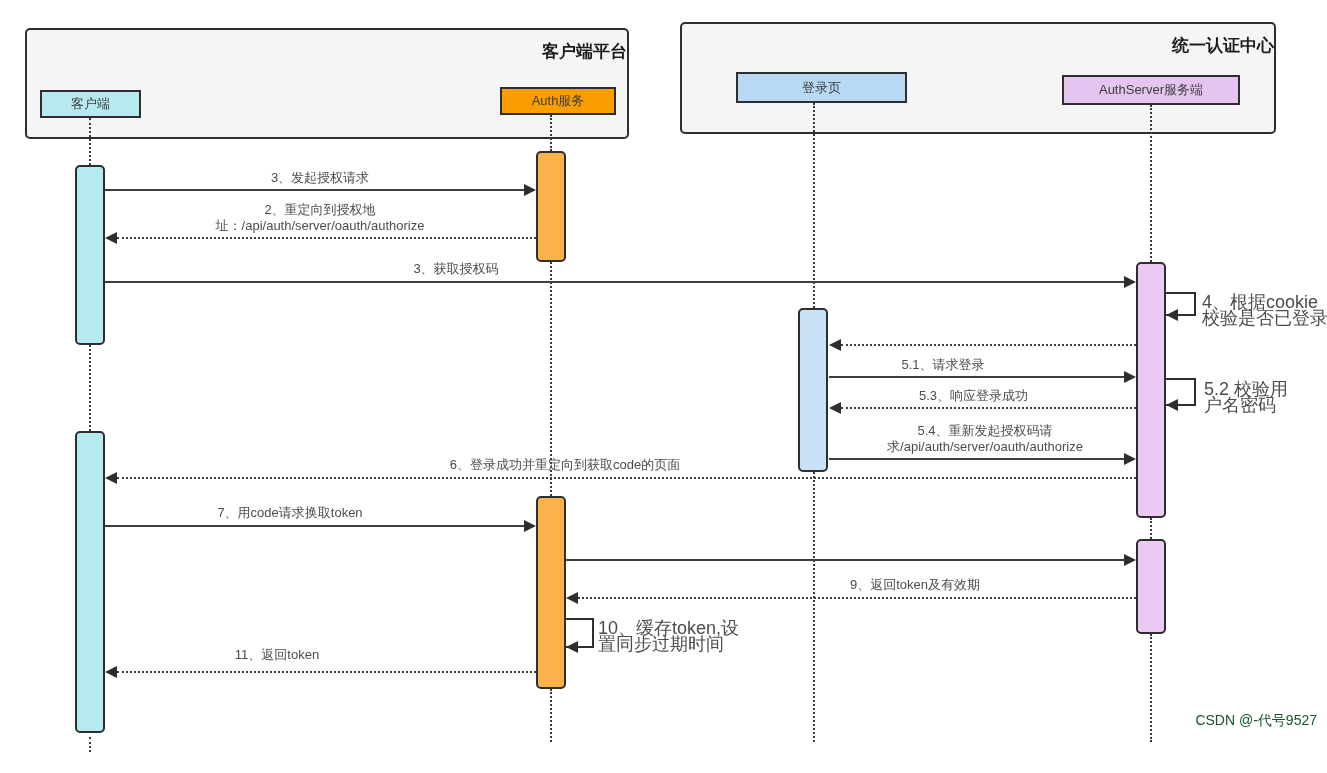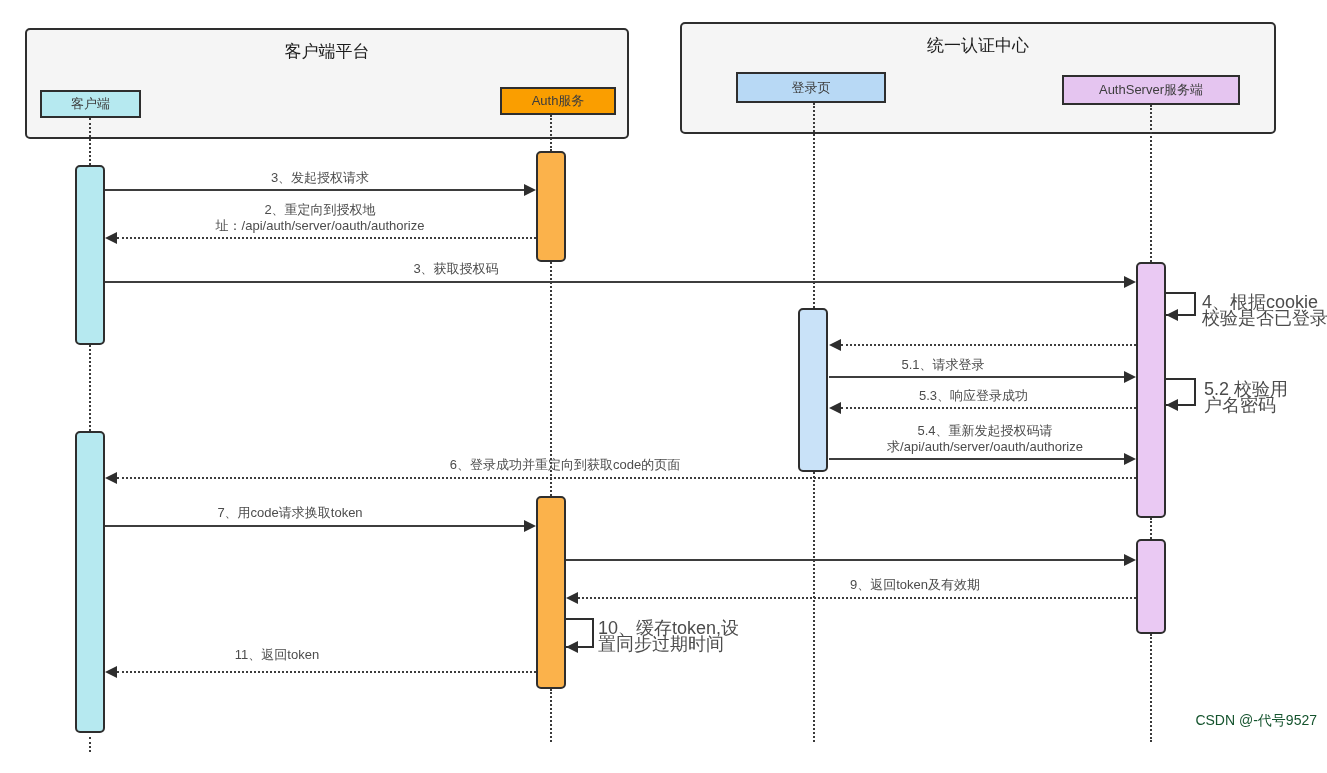--- a/index.html
+++ b/index.html
@@ -5,22 +5,22 @@
   html,body{margin:0;padding:0;background:#ffffff;}
   #canvas{
     position:relative;width:1327px;height:773px;background:#ffffff;overflow:hidden;
     font-family:"Liberation Sans","DejaVu Sans",sans-serif;
   }
   
   .frame{
     position:absolute;background:#f5f5f5;border:2px solid #2e2e2e;border-radius:5px;
   }
   .frame-title{
-    position:absolute;top:10px;left:0;width:100%;text-align:center;
-    font-size:17px;font-weight:normal;color:#1c1c1c;
+    position:absolute;top:10px;left:0;width:100%;text-align:right;
+    font-size:17px;font-weight:bold;color:#1c1c1c;
   }
   
   .pbox{
     position:absolute;border:2px solid #2e2e2e;box-sizing:border-box;
     display:flex;align-items:center;justify-content:center;
     font-size:13px;color:#3d3d3d;
   }
   
   .lifeline{position:absolute;width:0;border-left:2px dotted #3a3a3a;}
   
@@ -84,21 +84,21 @@
   <div class="lifeline" style="left:1150px;top:105px;height:157px;"></div>
   <div class="lifeline" style="left:1150px;top:518px;height:21px;"></div>
   <div class="lifeline" style="left:1150px;top:634px;height:108px;"></div>
 
   <div class="pbox fill-cyan" style="left:40px;top:90px;width:101px;height:28px;">
     <span>客户端</span>
   </div>
   <div class="pbox fill-orange" style="left:500px;top:87px;width:116px;height:28px;">
     <span>Auth服务</span>
   </div>
-  <div class="pbox fill-blue" style="left:736px;top:72px;width:150px;height:31px;">
+  <div class="pbox fill-blue" style="left:736px;top:72px;width:171px;height:31px;">
     <span>登录页</span>
   </div>
   <div class="pbox fill-purple" style="left:1062px;top:75px;width:178px;height:30px;">
     <span>AuthServer服务端</span>
   </div>
 
   <div class="act fill-cyan" style="left:75px;top:165px;height:180px;"></div>
   <div class="act fill-cyan" style="left:75px;top:431px;height:302px;"></div>
   <div class="act fill-orange-light" style="left:536px;top:151px;height:111px;"></div>
   <div class="act fill-orange-light" style="left:536px;top:496px;height:193px;"></div>

